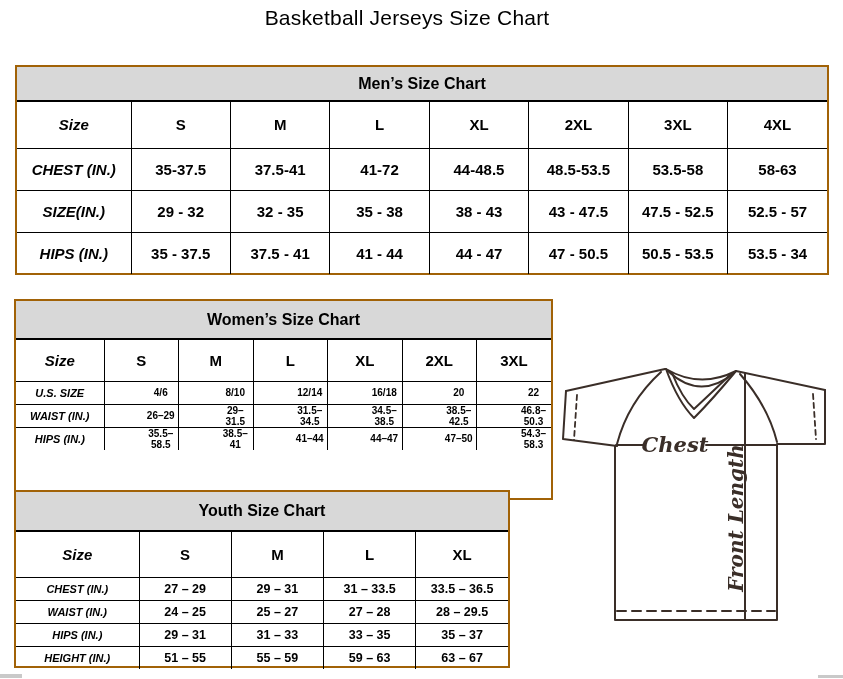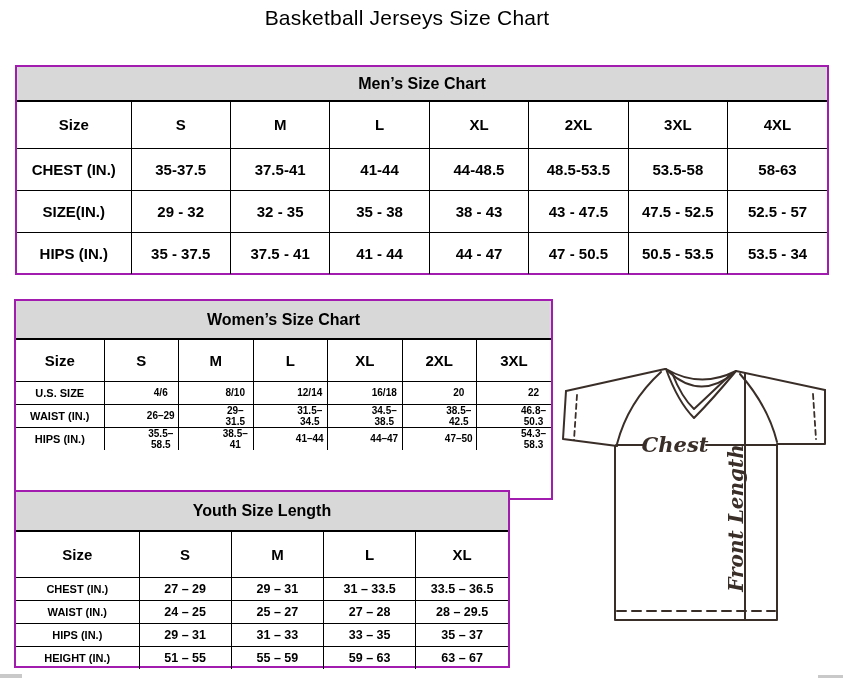--- a/index.html
+++ b/index.html
@@ -4,33 +4,33 @@
 <style>
   html,body{margin:0;padding:0;}
   body{
     width:843px;height:679px;position:relative;background:#ffffff;
     font-family:"Liberation Sans", sans-serif;color:#000;overflow:hidden;
   }
   .page-title{
     position:absolute;left:0;top:6px;width:814px;text-align:center;
     font-size:21px;font-weight:normal;letter-spacing:.2px;
   }
-  .chart{position:absolute;border:2px solid #a21caf;box-sizing:border-box;background:#fff;}
+  .chart{position:absolute;border:2px solid #a16207;box-sizing:border-box;background:#fff;}
   .chart-band{
     background:#d8d8d8;border-bottom:2px solid #000;
     display:flex;align-items:center;justify-content:center;
     font-weight:bold;font-size:16px;
   }
   table{border-collapse:collapse;table-layout:fixed;width:100%;}
   th,td{
     border:1px solid #000;text-align:center;vertical-align:middle;
     font-weight:bold;padding:0;
   }
   
-  tr :first-child{border-left:none;}
+  tr :first-child{border-left:none;font-style:italic;}
   tr :last-child{border-right:none;}
   thead tr th{border-top:none;}
   tbody tr:last-child th, tbody tr:last-child td{border-bottom:none;}
 
   
   #mens{left:15px;top:65px;width:814px;height:210px;}
   #mens .chart-band{height:33px;}
   #mens thead tr{height:46px;}
   #mens tbody tr{height:42px;}
   #mens th,#mens td{font-size:15px;}
@@ -87,21 +87,21 @@
           <th>2XL</th>
           <th>3XL</th>
           <th>4XL</th>
         </tr>
       </thead>
       <tbody>
         <tr>
           <th>CHEST (IN.)</th>
           <td>35-37.5</td>
           <td>37.5-41</td>
-          <td>41-44</td>
+          <td>41-72</td>
           <td>44-48.5</td>
           <td>48.5-53.5</td>
           <td>53.5-58</td>
           <td>58-63</td>
         </tr>
         <tr>
           <th>SIZE(IN.)</th>
           <td>29 - 32</td>
           <td>32 - 35</td>
           <td>35 - 38</td>
@@ -173,21 +173,21 @@
           <td>41–44</td>
           <td>44–47</td>
           <td>47–50</td>
           <td>54.3–58.3</td>
         </tr>
       </tbody>
     </table>
 </div>
 
 <div class="chart" id="youth">
-  <div class="chart-band">Youth Size Length</div>
+  <div class="chart-band">Youth Size Chart</div>
   <table>
     <colgroup>
         <col style="width:123px">
         <col>
         <col>
         <col>
         <col>
       </colgroup>
   <thead>
         <tr>

